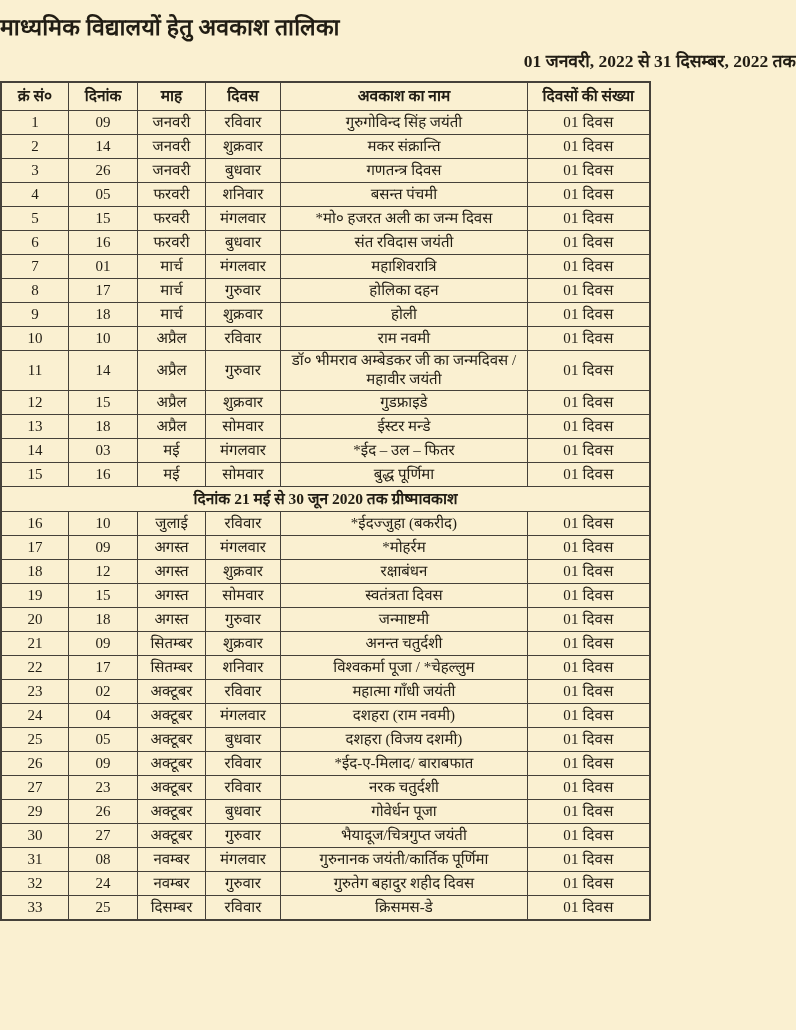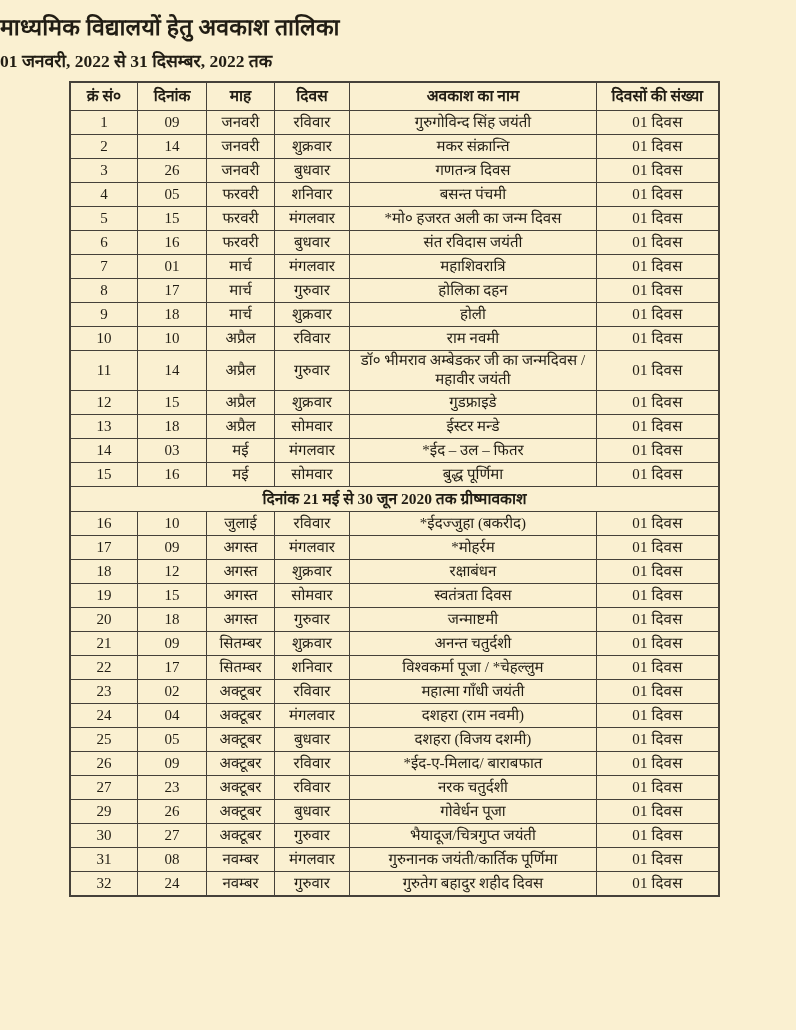--- a/index.html
+++ b/index.html
@@ -18,30 +18,29 @@
     padding-top: 14px;
   }
   .doc-title {
     text-align: left;
     font-size: 23px;
     font-weight: bold;
     line-height: 1.25;
     letter-spacing: 0.2px;
   }
   .doc-subtitle {
-    text-align: left;
+    text-align: right;
     font-size: 17.5px;
     font-weight: bold;
     margin-top: 5px;
   }
   table.holiday-table {
     border-collapse: collapse;
     table-layout: fixed;
     width: 651px;
-    margin-left: 69px;
     margin-top: 9px;
     border: 2px solid #45413A;
   }
   .holiday-table th,
   .holiday-table td {
     border: 1px solid #45413A;
     text-align: center;
     vertical-align: middle;
     padding: 0 3px;
     font-size: 15px;
@@ -335,14 +334,22 @@
         <td class="cell-days">01 दिवस</td>
       </tr>
       <tr>
         <td>32</td>
         <td>24</td>
         <td>नवम्बर</td>
         <td>गुरुवार</td>
         <td>गुरुतेग बहादुर शहीद दिवस</td>
         <td class="cell-days">01 दिवस</td>
       </tr>
+      <tr>
+        <td>33</td>
+        <td>25</td>
+        <td>दिसम्बर</td>
+        <td>रविवार</td>
+        <td>क्रिसमस-डे</td>
+        <td class="cell-days">01 दिवस</td>
+      </tr>
     </tbody>
 </table>
 
 </body></html>

